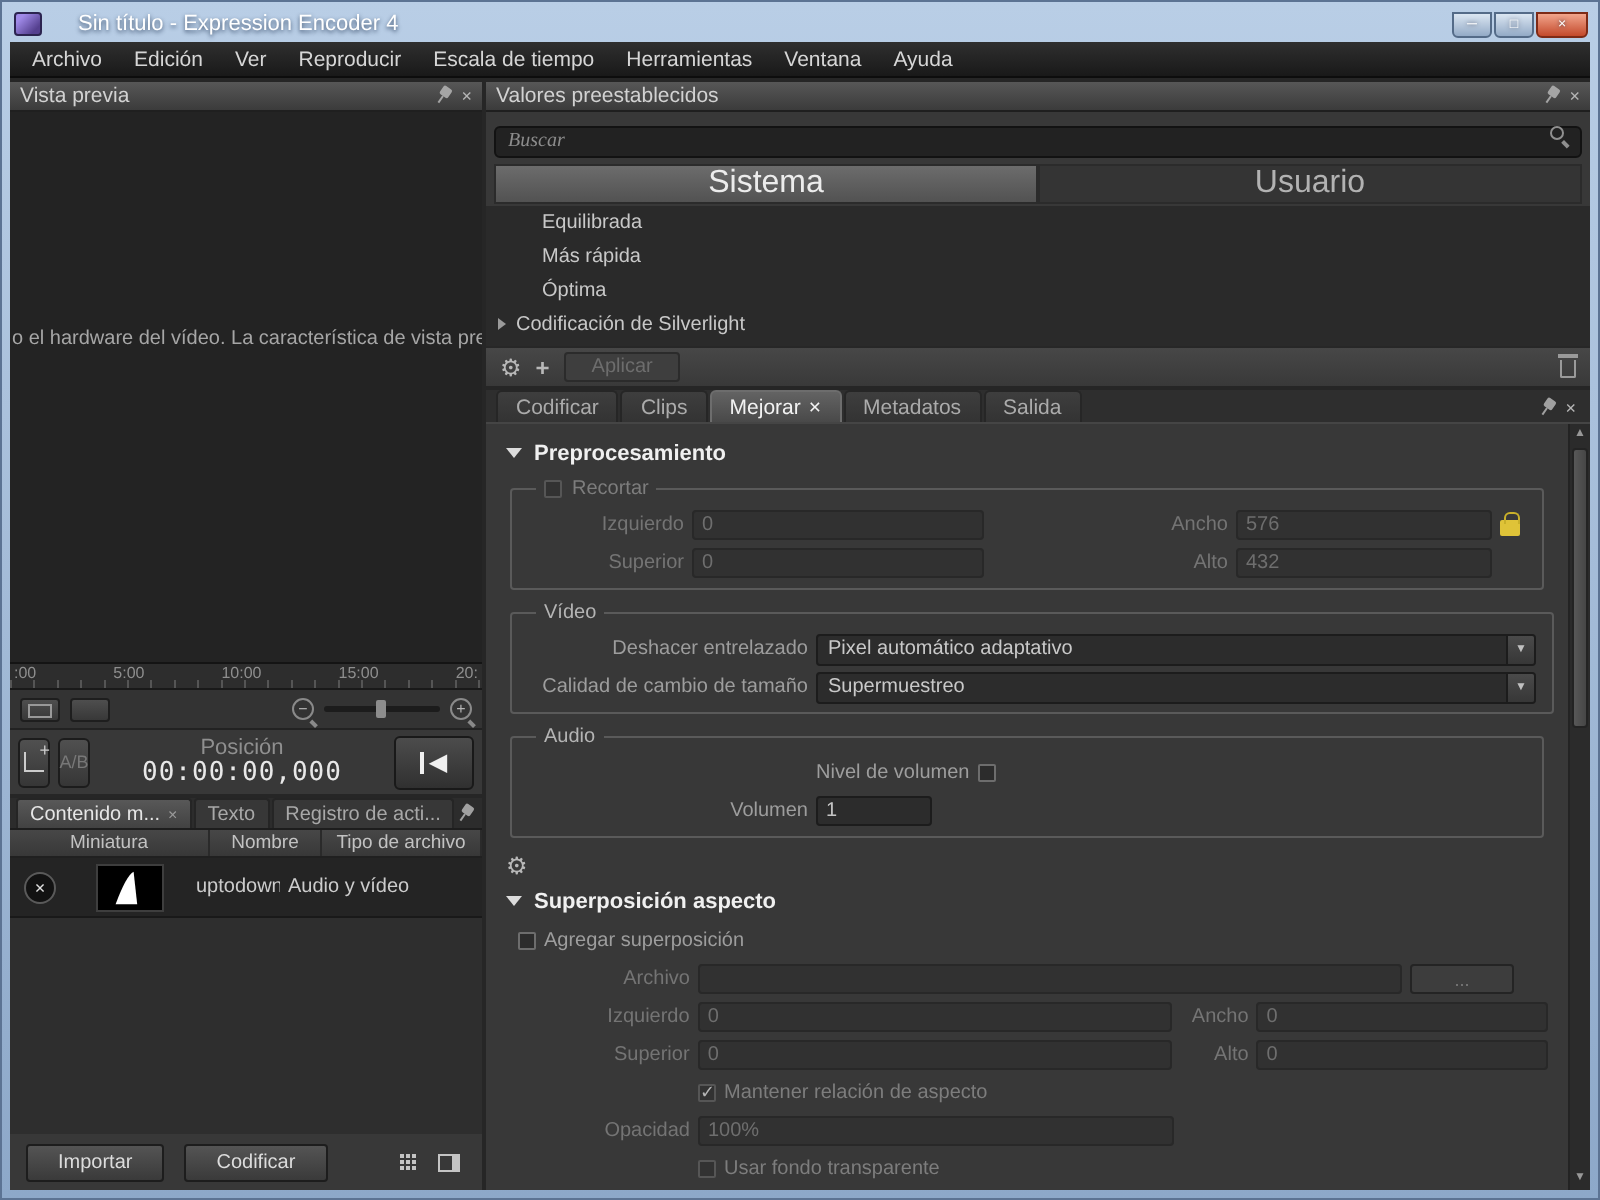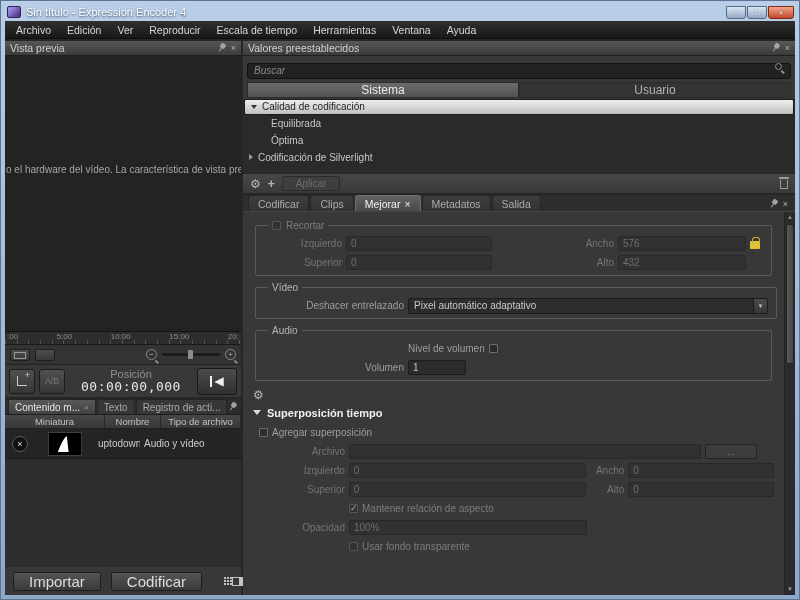--- a/index.html
+++ b/index.html
@@ -1,21 +1,21 @@
 <!DOCTYPE html>
 <html><head>
 <meta charset="utf-8">
 <style>
   *{margin:0;padding:0;box-sizing:border-box;cursor:default;user-select:none}
   html,body{width:800px;height:600px;overflow:hidden;background:#000;
     font-family:"Liberation Sans",sans-serif}
   .window{position:absolute;width:800px;height:600px;
     background:linear-gradient(#b9cee6,#8da8c9);border:1px solid #5c7393}
   
-  .titlebar{height:20px;display:flex;align-items:center;gap:5px;padding:2px 5px 0 6px}
+  .titlebar{height:20px;display:flex;align-items:center;gap:18px;padding:2px 5px 0 6px}
   .appicon{width:14px;height:12px;border-radius:2px;border:1px solid #2c2450;
     background:linear-gradient(135deg,#a08ae8 20%,#55408f 80%)}
   .ttl{flex:1;font-size:11px;color:#fff;text-shadow:0 1px 2px rgba(20,40,70,.8);white-space:nowrap}
   .winbtns{display:flex;gap:1px}
   .winbtn{width:20px;height:13px;border:1px solid #54children;border:1px solid #546b88;border-radius:0 0 3px 3px;
     background:linear-gradient(#dbe6f2,#93aac6);color:#fff;font-size:7px;line-height:11px;
     text-align:center;text-shadow:0 0 2px #334}
   .winbtn.close{width:26px;background:linear-gradient(#f2a58c,#c3492b);border-color:#7e2a16}
   
   .bodywrap{position:absolute;left:4px;right:4px;top:20px;bottom:4px;background:#262626}
@@ -61,21 +61,21 @@
   .twidget{width:20px;height:12px;border:1px solid #1e1e1e;border-radius:2px;
     background:linear-gradient(#4e4e4e,#383838)}
   .twidget.inner::after{content:"";display:block;margin:2px auto 0;width:10px;height:5px;border:1px solid #999}
   .zslider{width:58px;height:3px;background:#1c1c1c;border-radius:2px;position:relative}
   .zthumb{position:absolute;left:44%;top:-3px;width:5px;height:9px;background:#8d8d8d;border-radius:1px}
   .zbtn{width:11px;height:11px;border:1px solid #8a8a8a;border-radius:50%;
     color:#b5b5b5;font-size:8px;line-height:9px;text-align:center;position:relative}
   .zbtn::after{content:"";position:absolute;right:-3px;bottom:-3px;width:4px;height:1.5px;
     background:#8a8a8a;transform:rotate(45deg)}
   .posrow{height:32px;flex:0 0 32px;background:#383838;display:flex;align-items:center;gap:4px;padding:0 4px}
-  .toolbtn{width:26px;height:25px;border:1px solid #1c1c1c;border-radius:3px;
+  .toolbtn{width:16px;height:25px;border:1px solid #1c1c1c;border-radius:3px;
     background:linear-gradient(#505050,#363636);color:#cfcfcf;font-size:9px;
     display:flex;align-items:center;justify-content:center}
   .toolbtn.dis{color:#787878}
   .cropico{width:10px;height:10px;border-left:1px solid #ccc;border-bottom:1px solid #ccc;position:relative}
   .cropico::after{content:"+";position:absolute;right:-3px;top:-6px;color:#ccc;font-size:9px}
   .posblock{flex:1;text-align:center;line-height:1.1}
   .poslabel{font-size:11px;color:#8f8f8f}
   .postime{font-size:13px;color:#e8e8e8;font-family:"DejaVu Sans Mono",monospace;letter-spacing:.5px}
   .seekbtn{width:40px;height:27px;border:1px solid #191919;border-radius:3px;
     background:linear-gradient(#4c4c4c,#303030);color:#f0f0f0;font-size:12px;
@@ -100,41 +100,41 @@
     color:#e0e0e0;font-size:9px;display:flex;align-items:center;justify-content:center;
     margin-left:7px;flex:0 0 16px}
   .thumb{width:34px;height:24px;background:#000;border:1px solid #3e3e3e;margin-left:20px;
     display:flex;align-items:center;justify-content:center;flex:0 0 34px}
   .mname{width:58px;padding-left:16px;font-size:10px;color:#cccccc;overflow:hidden}
   .mtype{padding-left:4px;font-size:10px;color:#cccccc;white-space:nowrap}
   .mfill{flex:1;background:#2e2e2e}
   .mbtnrow{height:28px;flex:0 0 28px;background:#383838;display:flex;align-items:center;
     gap:10px;padding:0 8px}
   .btn{height:19px;padding:0 15px;border:1px solid #1d1d1d;border-radius:2px;
-    background:linear-gradient(#545454,#3a3a3a);color:#dcdcdc;font-size:15px;
+    background:linear-gradient(#545454,#3a3a3a);color:#dcdcdc;font-size:10px;
     display:flex;align-items:center}
   .iconbtn{width:17px;height:15px;display:flex;align-items:center;justify-content:center}
   .dotgrid{width:2px;height:2px;background:#c4c4c4;
     box-shadow:3px 0 #c4c4c4,6px 0 #c4c4c4,0 3px #c4c4c4,3px 3px #c4c4c4,6px 3px #c4c4c4,0 6px #c4c4c4,3px 6px #c4c4c4,6px 6px #c4c4c4;
     margin:-6px -6px 0 0}
   .panelico{width:11px;height:9px;border:1px solid #c4c4c4;position:relative}
   .panelico::after{content:"";position:absolute;right:0;top:0;bottom:0;width:3px;background:#c4c4c4}
   
   .searchrow{margin:4px 4px 3px;position:relative;flex:0 0 16px}
   .search{width:100%;height:16px;background:#222;border:1px solid #121212;border-radius:3px;
     color:#c8c8c8;font-size:10px;font-style:italic;padding:0 18px 0 6px;outline:none;
-    font-family:Liberation Sans, sans-serif}
+    font-family:Liberation Serif, serif}
   .search::placeholder{color:#8c8c8c;font-style:italic}
   .magico{position:absolute;right:6px;top:3px;width:10px;height:10px}
   .magico::before{content:"";position:absolute;left:0;top:0;width:5px;height:5px;
     border:1.5px solid #909090;border-radius:50%}
   .magico::after{content:"";position:absolute;left:7px;top:7px;width:4px;height:1.5px;
     background:#909090;transform:rotate(45deg);transform-origin:0 0}
   .seg{display:flex;margin:0 4px;flex:0 0 13px}
-  .segbtn{flex:1;font-size:12px;display:flex;align-items:center;justify-content:center;
+  .segbtn{flex:1;font-size:16px;display:flex;align-items:center;justify-content:center;
     border:1px solid #2b2b2b}
   .segbtn.on{background:linear-gradient(#6c6c6c,#525252);color:#ececec}
   .segbtn.off{background:#343434;color:#b2b2b2}
   .plist{flex:1;background:#2a2a2a;overflow:hidden;margin-top:1px}
   .prow{height:17px;display:flex;align-items:center;gap:5px;padding:0 6px;
     font-size:10px;color:#c8c8c8;white-space:nowrap}
   .prow.child{padding-left:28px}
   .prow.sel{background:linear-gradient(#eeeeee,#c0c0c0);color:#1d1d1d;border-radius:2px;margin:0 1px}
   .tri-d{width:0;height:0;border-left:3.5px solid transparent;border-right:3.5px solid transparent;
     border-top:4.5px solid #333}
@@ -325,26 +325,25 @@
         </div>
         <div class="searchrow">
           <input class="search" placeholder="Buscar" style="">
           <span class="magico"></span>
         </div>
         <div class="seg">
           <div class="segbtn on">Sistema</div>
           <div class="segbtn off">Usuario</div>
         </div>
         <div class="plist">
-          <div class="prow sel">
-            <span class="tri-d"></span>
-            <span>Calidad de codificación</span>
-          </div>
           <div class="prow child">
             <span>Equilibrada</span>
+          </div>
+          <div class="prow child">
+            <span>Más rápida</span>
           </div>
           <div class="prow child">
             <span>Óptima</span>
           </div>
           <div class="prow">
             <span class="tri-r"></span>
             <span>Codificación de Silverlight</span>
           </div>
         </div>
         <div class="pfoot">
@@ -376,20 +375,24 @@
             </div>
           <div class="baricons">
             <span class="pinico"></span>
             <span class="xico">×</span>
           </div>
         </div>
 
         <div class="sbody">
           <div class="scontent">
 
+            <div class="sechead">
+              <span class="tri"></span>
+              <span>Preprocesamiento</span>
+            </div>
 
             <fieldset>
               <legend class="dim">
                 <span class="cb dis"></span>
                 <span class="cblab dis">Recortar</span>
               </legend>
               <div class="frow">
                 <div class="lab dis" style="width:78px">Izquierdo</div>
                 <div class="inp dis" style="width:146px">0</div>
                 <div class="lab dis" style="width:118px">Ancho</div>
@@ -408,20 +411,27 @@
               <legend>
                   <span>Vídeo</span>
                 </legend>
               <div class="frow">
                 <div class="lab" style="width:140px">Deshacer entrelazado</div>
                 <div class="sel" style="width:360px">
                   <span class="selval">Pixel automático adaptativo</span>
                   <span class="selarr">▼</span>
                 </div>
               </div>
+              <div class="frow">
+                <div class="lab" style="width:140px">Calidad de cambio de tamaño</div>
+                <div class="sel" style="width:360px">
+                  <span class="selval">Supermuestreo</span>
+                  <span class="selarr">▼</span>
+                </div>
+              </div>
             </fieldset>
 
             <fieldset>
               <legend>
                   <span>Audio</span>
                 </legend>
               <div class="frow">
                 <div style="width:140px"></div>
                 <span class="cblab">Nivel de volumen</span>
                 <span class="cb"></span>
@@ -431,21 +441,21 @@
                 <div class="inp" style="width:58px">1</div>
               </div>
             </fieldset>
 
             <div class="frow" style="margin:2px 0 4px">
               <span class="gear">⚙</span>
             </div>
 
             <div class="sechead">
               <span class="tri"></span>
-              <span>Superposición tiempo</span>
+              <span>Superposición aspecto</span>
             </div>
 
             <div>
               <div class="frow" style="padding-left:6px">
                 <span class="cb"></span>
                 <span class="cblab">Agregar superposición</span>
               </div>
               <div class="frow">
                 <div class="lab dis" style="width:92px">Archivo</div>
                 <div class="inp dis" style="width:352px"></div>

